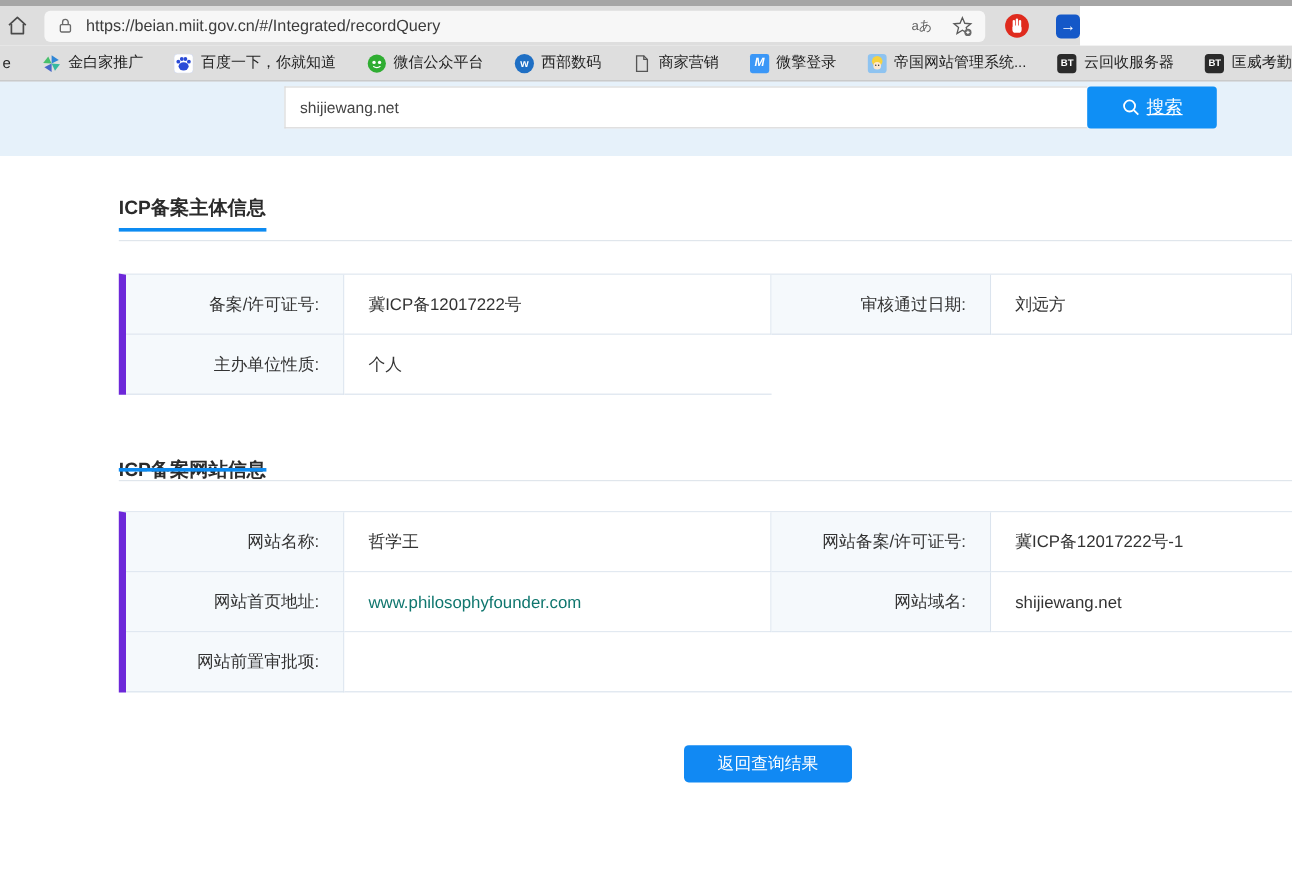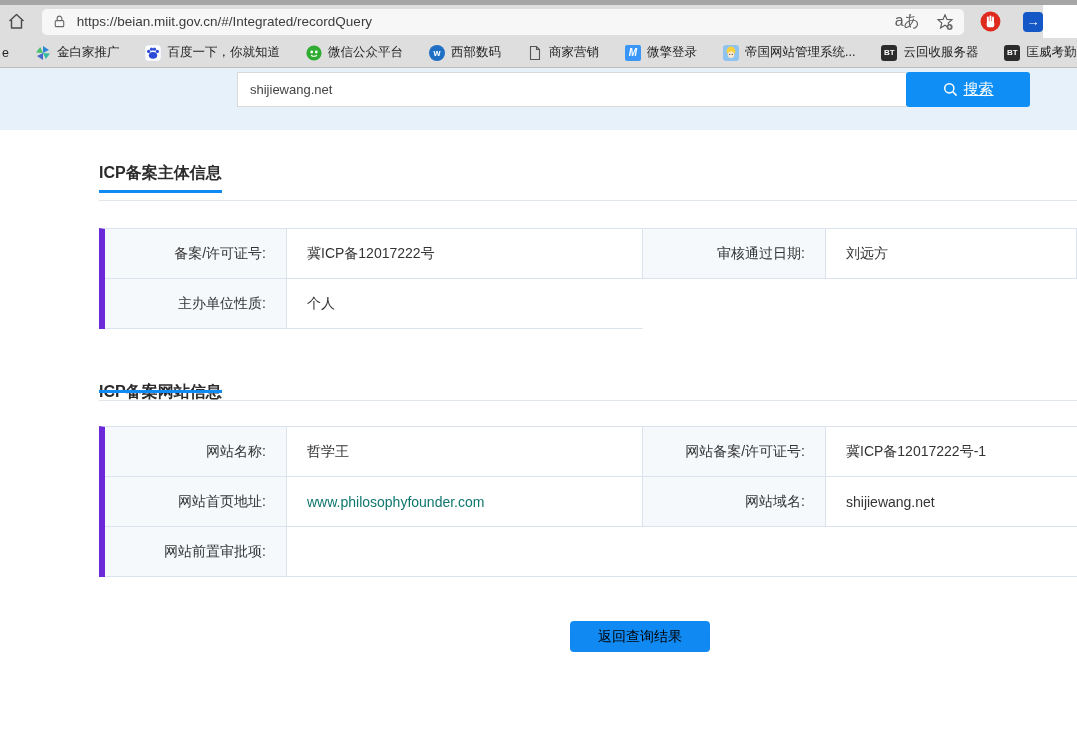--- a/index.html
+++ b/index.html
@@ -1,56 +1,56 @@
 <!DOCTYPE html>
 <html><head>
 <meta charset="utf-8">
 <style>
   * { margin:0; padding:0; box-sizing:border-box; }
   html,body { width:1077px; height:740px; overflow:hidden; }
   body { font-family:"Liberation Sans", sans-serif; background:#fff; position:relative; }
 
   
   .win-strip { position:absolute; left:0; top:0; width:1077px; height:5px; background:#a6a6a6; }
-  .toolbar { position:absolute; left:0; top:5px; width:1043px; height:33px; background:#dedede; display:flex; align-items:center; }
+  .toolbar { position:absolute; left:0; top:5px; width:900px; height:33px; background:#dedede; display:flex; align-items:center; }
   .home-btn { width:34px; display:flex; justify-content:center; align-items:center; }
   .addr-bar { margin-left:8px; width:930px; height:26px; background:#f7f7f7; border-radius:5px; display:flex; align-items:center; padding:0 10px; }
   .addr-url { font-size:13.5px; color:#3c3c3c; margin-left:10px; flex:1; white-space:nowrap; overflow:hidden; }
-  .translate-lbl { font-size:16px; color:#5f5f5f; margin-right:16px; }
+  .translate-lbl { font-size:11px; color:#5f5f5f; margin-right:16px; }
   .ext-icons { display:flex; align-items:center; margin-left:16px; gap:22px; }
 
   
   .bm-bar { position:absolute; left:0; top:38px; width:1077px; height:30px; background:#dedede; border-bottom:1px solid #bdbdbd; display:flex; align-items:center; white-space:nowrap; overflow:hidden; padding-left:2px; }
   .bm { display:inline-flex; align-items:center; margin-right:26px; cursor:pointer; }
   .bm .bicon { width:16px; height:16px; margin-right:6px; display:inline-flex; }
   .bm .blabel { font-size:12.5px; color:#1f1f1f; }
   .bt-badge { width:16px; height:16px; background:#2b2b2b; border-radius:3px; color:#fff; font-size:8px; font-weight:bold; display:inline-flex; align-items:center; justify-content:center; }
   .m-badge { width:16px; height:16px; background:#3b97f7; border-radius:2px; color:#fff; font-size:10px; font-weight:bold; font-style:italic; display:inline-flex; align-items:center; justify-content:center; }
   .wd-badge { width:16px; height:16px; background:#1f6fc4; border-radius:50%; color:#fff; font-size:9px; font-weight:bold; display:inline-flex; align-items:center; justify-content:center; }
   .ext-red { width:21px; height:21px; }
   .ext-blue { width:20px; height:20px; background:#1458c8; border-radius:4px; color:#fff; font-size:13px; font-weight:bold; display:flex; align-items:center; justify-content:center; }
 
   
   .search-band { position:absolute; left:0; top:68px; width:1077px; height:62px; background:#e6f1fa; }
   .search-input { position:absolute; left:237px; top:4px; width:669px; height:35px; background:#fff; border:1px solid #d9d9d9; border-right:none; font-size:13px; color:#444; padding:0 12px; font-family:"Liberation Sans", sans-serif; outline:none; }
-  .search-btn { position:absolute; left:906px; top:4px; width:124px; height:35px; background:#0f8ff5; border:none; border-radius:3px; color:#fff; font-size:15px; cursor:pointer; display:flex; align-items:center; justify-content:center; gap:6px; font-family:"Liberation Sans", sans-serif;text-decoration:underline; }
+  .search-btn { position:absolute; left:906px; top:4px; width:108px; height:35px; background:#0f8ff5; border:none; border-radius:3px; color:#fff; font-size:15px; cursor:pointer; display:flex; align-items:center; justify-content:center; gap:6px; font-family:"Liberation Sans", sans-serif;text-decoration:underline; }
 
   .sec-title { position:absolute; left:99px; font-size:16px; font-weight:bold; color:#2b2b2b; }
   .sec-underline { position:absolute; left:99px; width:123px; height:3px; background:#0d8bf2; }
   .sec-rule { position:absolute; left:99px; right:0; height:1px; background:#e0e6ec; }
 
   .info-table { position:absolute; left:99px; right:0; display:grid; grid-template-columns:182px 356px 183px 1fr; border-top:1px solid #dbe4ee; border-left:6px solid #6d28d9; }
   .cell { height:50px; border-right:1px solid #dbe4ee; border-bottom:1px solid #dbe4ee; display:flex; align-items:center; font-size:14px; color:#333; }
   .cell.lbl { background:#f5f9fc; justify-content:flex-end; padding-right:20px; }
   .cell.val { background:#fff; padding-left:20px; }
   .cell.last { border-right:none; }
   .cell.span3 { grid-column:2 / 5; border-right:none; }
   .link { color:#0f766e; cursor:pointer; }
 
-  .back-btn { position:absolute; left:570px; top:621px; width:140px; height:31px; background:#1189f3; border:none; border-radius:4px; color:#000000; font-size:14px; cursor:pointer; font-family:"Liberation Sans", sans-serif; }
+  .back-btn { position:absolute; left:570px; top:621px; width:140px; height:31px; background:#1189f3; border:none; border-radius:4px; color:#ffffff; font-size:14px; cursor:pointer; font-family:"Liberation Sans", sans-serif; }
 </style>
 </head>
 <body>
 
 <div class="win-strip"></div>
 
 <div class="toolbar">
   <div class="home-btn">
     <svg width="19" height="19" viewBox="0 0 19 19" fill="none" stroke="#4a4a4a" stroke-width="1.4" stroke-linejoin="round">
         <path d="M2.5 9 L9.5 2.5 L16.5 9"></path>

